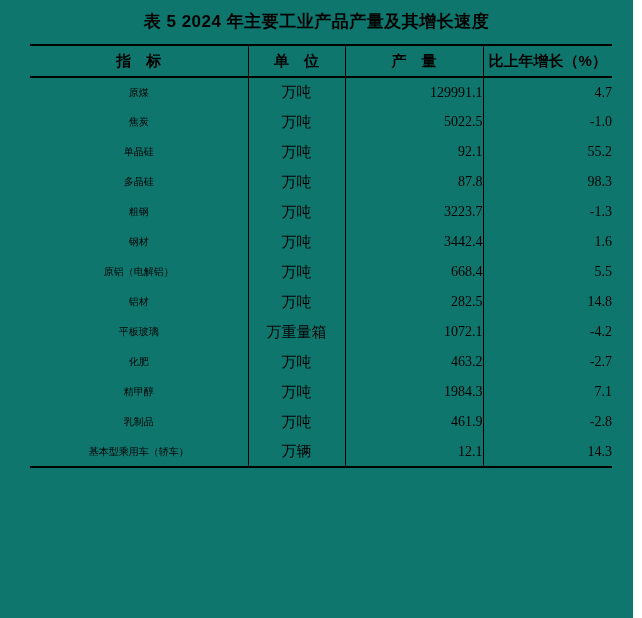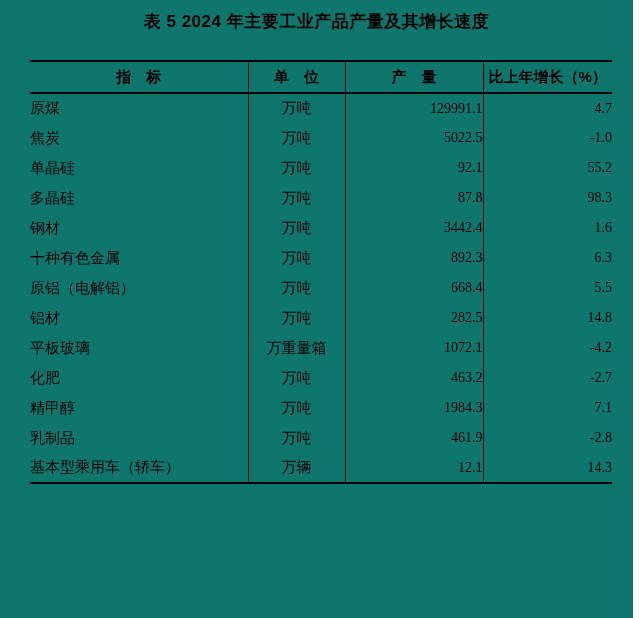--- a/index.html
+++ b/index.html
@@ -20,21 +20,21 @@
     text-align: center;
     font-family: "Liberation Sans", "DejaVu Sans", sans-serif;
     font-weight: bold;
     font-size: 17px;
     line-height: 24px;
     letter-spacing: 0.5px;
     white-space: nowrap;
   }
   table.stat-table {
     position: absolute;
-    top: 60px;
+    top: 44px;
     left: 30px;
     width: 582px;
     border-collapse: collapse;
     table-layout: fixed;
     border-top: 2.5px solid #000000;
     border-bottom: 2.5px solid #000000;
   }
   table.stat-table th,
   table.stat-table td {
     border-right: 1.5px solid #000000;
@@ -50,23 +50,23 @@
   thead tr { height: 32px; }
   thead th {
     border-bottom: 2px solid #000000;
     font-family: "Liberation Sans", "DejaVu Sans", sans-serif;
     font-weight: bold;
     font-size: 15px;
     text-align: center;
   }
   tbody tr { height: 30px; }
   td.cell-indicator {
-    text-align: left;
+    text-align: center;
     padding-left: 3px;
-    font-size: 15px;
+    font-size: 10px;
   }
   td.cell-unit {
     text-align: center;
     font-size: 15px;
   }
   td.cell-output,
   td.cell-growth {
     text-align: right;
     padding-right: 9px;
     font-size: 14px;
@@ -114,30 +114,30 @@
           <td class="cell-output">92.1</td>
           <td class="cell-growth">55.2</td>
         </tr>
         <tr>
           <td class="cell-indicator">多晶硅</td>
           <td class="cell-unit">万吨</td>
           <td class="cell-output">87.8</td>
           <td class="cell-growth">98.3</td>
         </tr>
         <tr>
+          <td class="cell-indicator">粗钢</td>
+          <td class="cell-unit">万吨</td>
+          <td class="cell-output">3223.7</td>
+          <td class="cell-growth">-1.3</td>
+        </tr>
+        <tr>
           <td class="cell-indicator">钢材</td>
           <td class="cell-unit">万吨</td>
           <td class="cell-output">3442.4</td>
           <td class="cell-growth">1.6</td>
-        </tr>
-        <tr>
-          <td class="cell-indicator">十种有色金属</td>
-          <td class="cell-unit">万吨</td>
-          <td class="cell-output">892.3</td>
-          <td class="cell-growth">6.3</td>
         </tr>
         <tr>
           <td class="cell-indicator">原铝（电解铝）</td>
           <td class="cell-unit">万吨</td>
           <td class="cell-output">668.4</td>
           <td class="cell-growth">5.5</td>
         </tr>
         <tr>
           <td class="cell-indicator">铝材</td>
           <td class="cell-unit">万吨</td>

